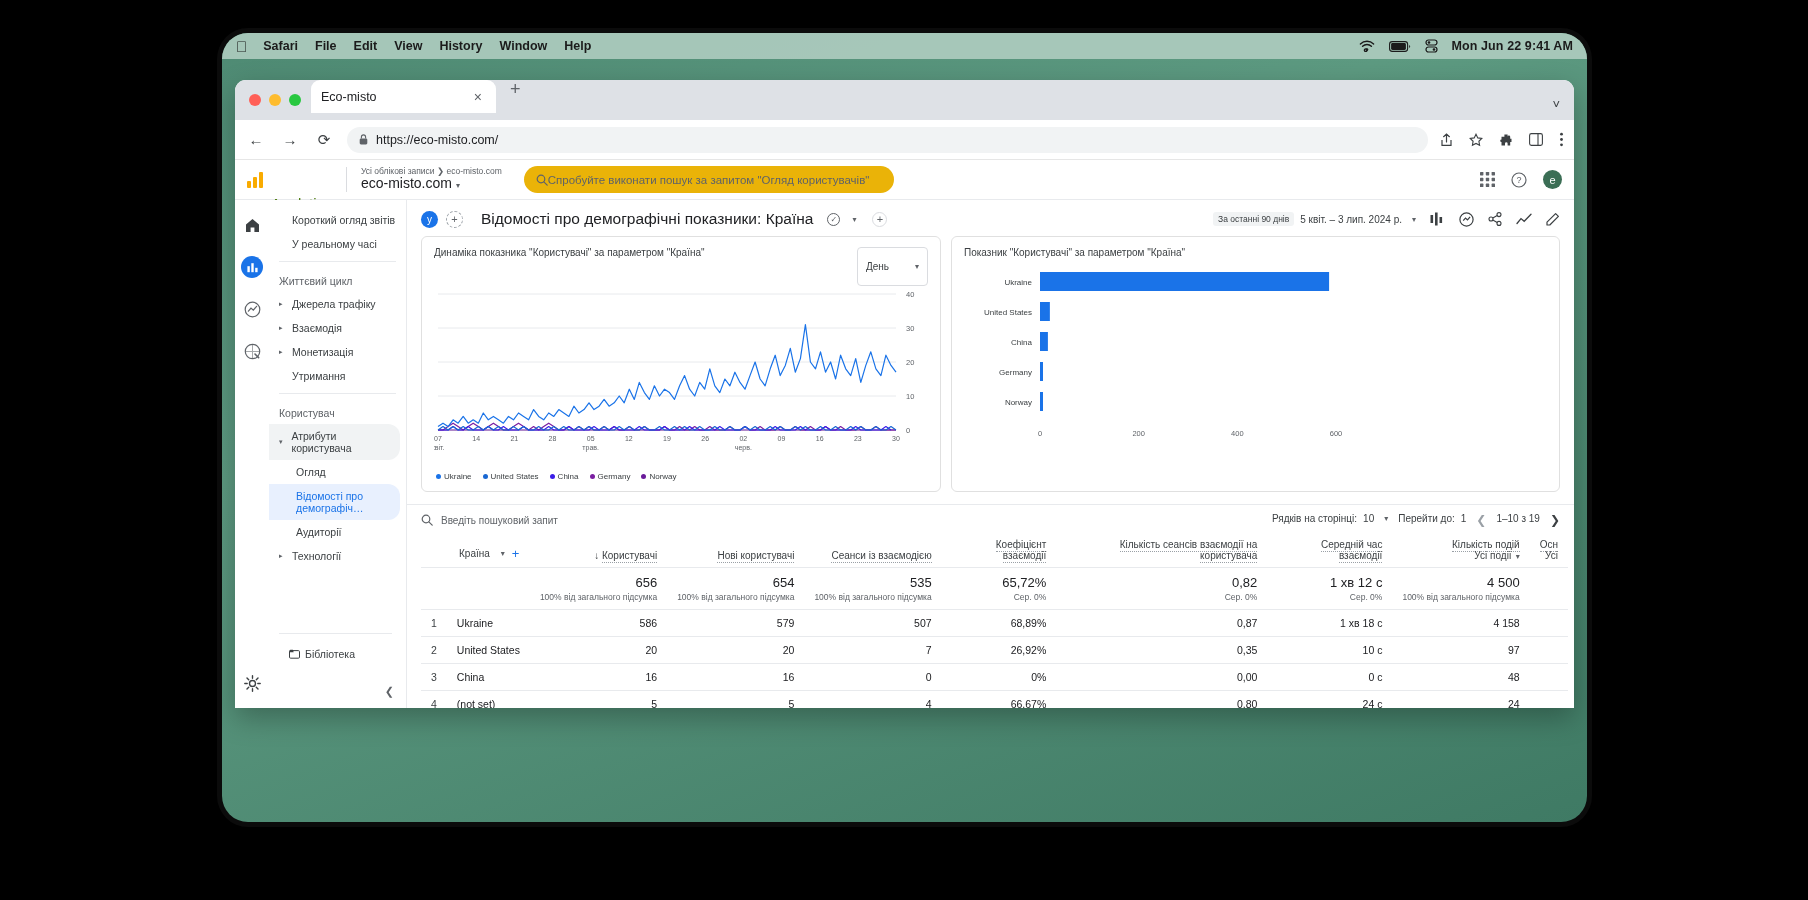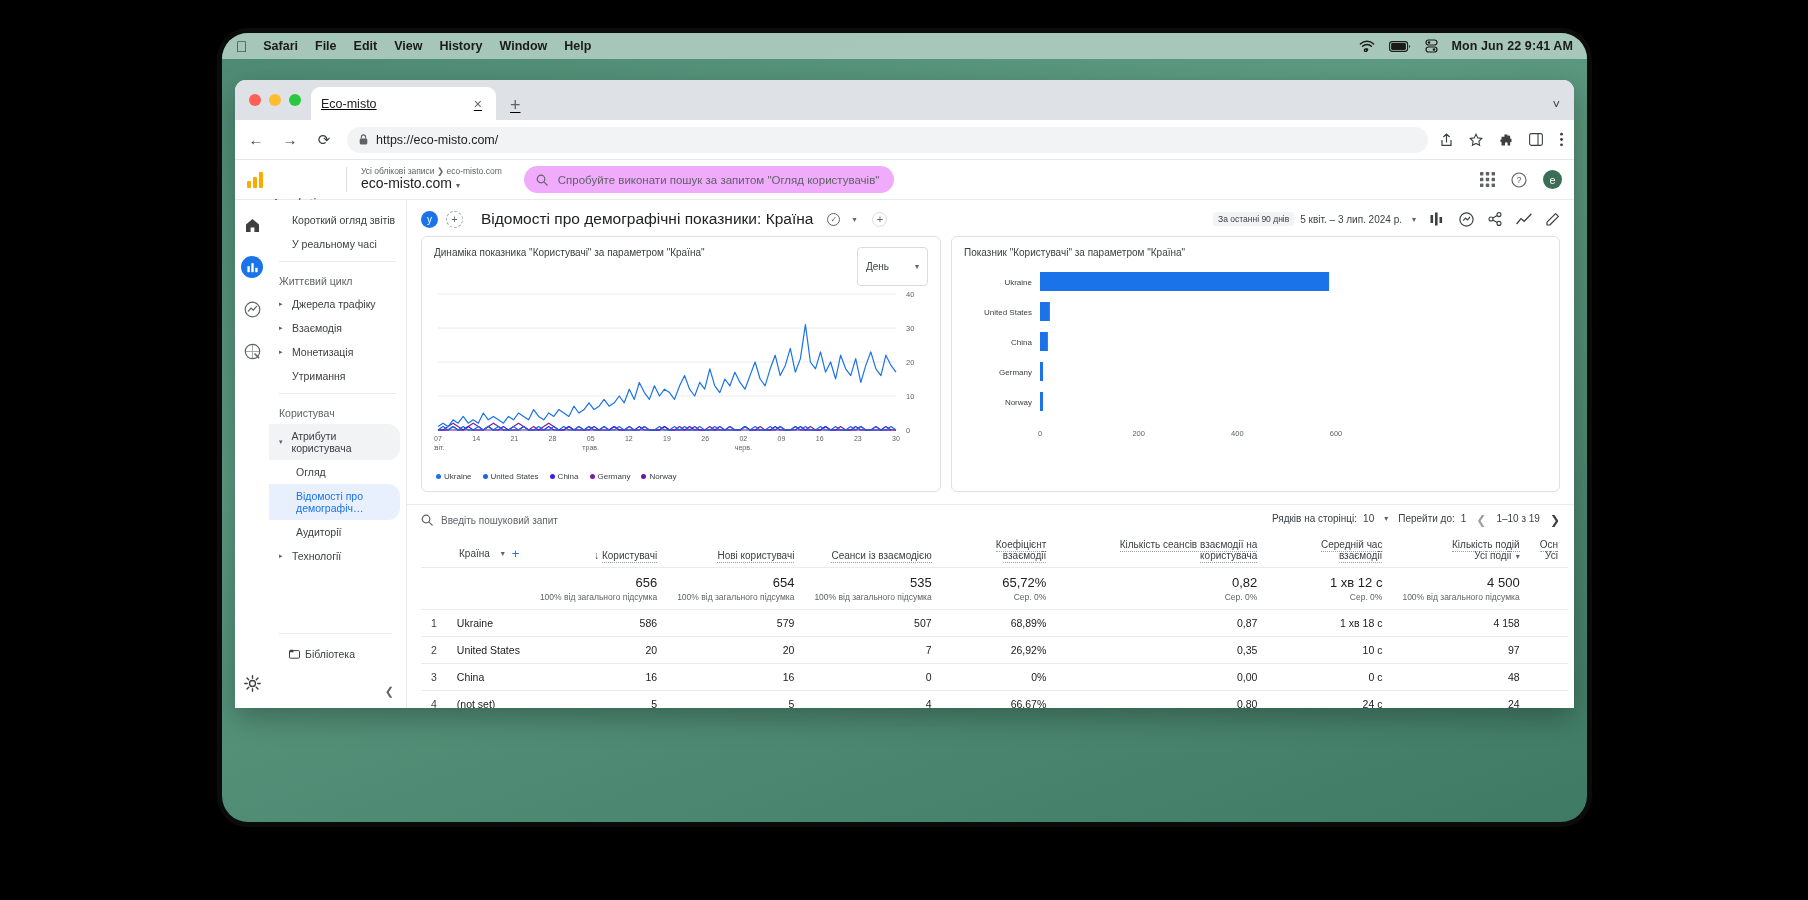--- a/index.html
+++ b/index.html
@@ -40,21 +40,21 @@
   .browser {
     position: absolute; left: 13px; top: 47px;
     width: 1339px; height: 628px;
     background: #fff;
     border-top-left-radius: 11px; border-top-right-radius: 11px;
     overflow: hidden;
     box-shadow: 0 10px 28px rgba(0,0,0,.28);
   }
   .tabstrip {
     height: 40px; background: #dee1e6;
-    display:flex; align-items:flex-end; padding-left: 10px; position: relative; text-decoration: underline;
+    display:flex; padding-left: 10px; position: relative;
   }
   .traffic { display:flex; gap:8px; align-items:center; height:40px; padding:0 10px 0 4px;}
   .dot { width:12px;height:12px;border-radius:50%; }
   .dot.r{background:#ff5f57;} .dot.y{background:#febc2e;} .dot.g{background:#28c840;}
   .tab {
     width: 185px; height: 33px; background:#fff;
     border-top-left-radius: 9px; border-top-right-radius: 9px;
     display:flex; align-items:center; padding: 0 10px;
     font-size: 12.5px; color:#202124;
     position: relative;
@@ -85,22 +85,22 @@
   .ga-logo { display:flex; align-items:center; gap:8px; padding-right:14px; }
   .ga-logo-mark { display:flex; align-items:flex-end; gap:2px; height:16px;}
   .bar1{width:4px;height:7px;background:#f9ab00;border-radius:1px;}
   .bar2{width:4px;height:11px;background:#f9ab00;border-radius:1px;}
   .bar3{width:4px;height:16px;background:#f9ab00;border-radius:1px;}
   .ga-logo-text { font-size: 15px; color:#4d7c0f; letter-spacing:.1px;margin-top:48px;}
   .acct { border-left:1px solid #dadce0; padding-left:14px; line-height:1.12; }
   .acct .crumb { font-size: 8.5px; color:#5f6368; }
   .acct .name { font-size: 14px; color:#202124; }
   .ga-search {
-    margin-left: 22px; width: 370px; height: 27px; background:#f0abfc;
-    border-radius: 14px; display:flex; align-items:center; gap:10px; padding: 0 12px;
+    margin-left: 22px; width: 370px; height: 27px; background:#eab308;
+    border-radius: 14px; display:flex; align-items:center; padding: 0 12px;
     font-size: 11.5px; color:#5f6368;
   }
   .ga-header-right { margin-left:auto; display:flex; align-items:center; gap: 16px; }
   .avatar { width:19px;height:19px;border-radius:50%;background:#3b6e55;color:#fff;
             font-size:11px;display:flex;align-items:center;justify-content:center;}
 
   .ga-body { display:flex; height: calc(100% - 40px); }
   .railnav {
     width: 34px; background:#fff; display:flex; flex-direction:column;
     align-items:center; padding-top: 14px; gap: 20px; flex-shrink:0;

